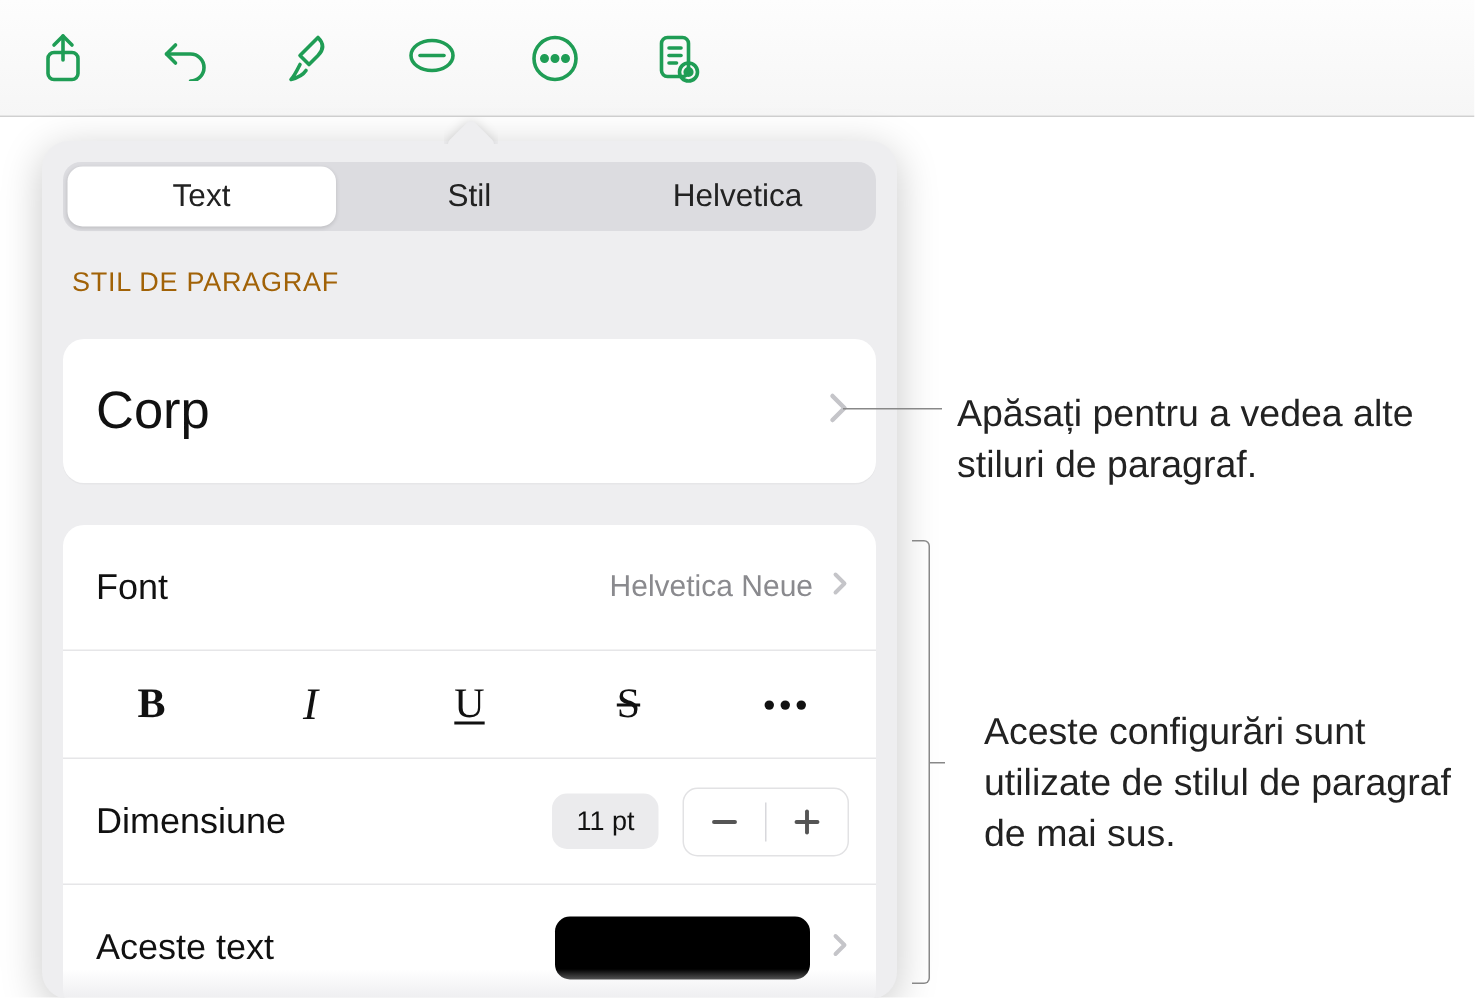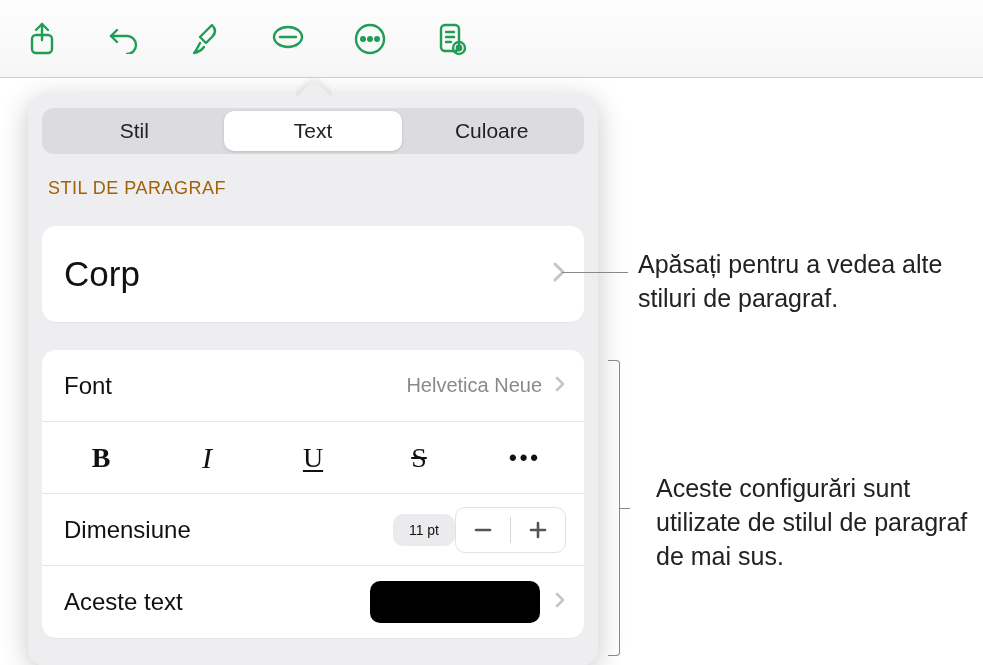--- a/index.html
+++ b/index.html
@@ -112,21 +112,21 @@
   .chevron {
     color:#c5c5c9;
   }
   .settings-card {
     padding: 0 0 0 0;
   }
   .row {
     display:flex;
     align-items:center;
     padding: 0 18px 0 22px;
-    height:72px;
+    height:84px;
     border-bottom:1px solid #e6e6e8;
   }
   .row:last-child { border-bottom:none; }
   .row-label {
     font-size:24px;
     color:#111;
     flex:1;
   }
   .row-value {
     font-size:20px;
@@ -149,23 +149,23 @@
   }
   .style-btn.bold { font-weight:800; font-family: Georgia, serif; }
   .style-btn.italic { font-style:italic; font-family: Georgia, serif; font-size:30px;}
   .style-btn.under { text-decoration: underline; font-family: Georgia, serif; text-underline-offset:3px;}
   .style-btn.strike { text-decoration: line-through; font-family: Georgia, serif;}
   .more-dots { letter-spacing:3px; font-weight:700; font-size:22px;}
   .size-badge {
     background:#ebebed;
     border-radius:10px;
     padding: 8px 16px;
-    font-size:14px;
+    font-size:18px;
     color:#111;
-    margin-right:0;
+    margin-right:16px;
   }
   .stepper {
     display:flex;
     align-items:center;
     border:1px solid #e2e2e4;
     border-radius:10px;
     height:46px;
     overflow:hidden;
   }
   .stepper-btn {
@@ -184,21 +184,21 @@
     margin-right:14px;
   }
   
   .callout {
     position:absolute;
     font-size:25px;
     color:#222;
     line-height:1.35;
     z-index:10;
   }
-  .callout-1 { left:638px; top:248px; width:330px; }
+  .callout-1 { left:638px; top:260px; width:330px; }
   .callout-2 { left:656px; top:472px; width:330px; }
   .lead-line {
     position:absolute;
     background:#888;
     z-index:9;
   }
   .lead-h { height:1px; }
   .bracket {
     position:absolute;
     border:1px solid #888;
@@ -265,23 +265,23 @@
       <circle cx="23" cy="26" r="6"></circle>
         <circle cx="23" cy="26" r="2.2" fill="currentColor"></circle>
     </svg>
   </div>
 </div>
 
 <div class="popover-arrow"></div>
 
 <div class="popover">
   <div class="seg">
+    <div class="seg-btn selected">Text</div>
     <div class="seg-btn">Stil</div>
-    <div class="seg-btn selected">Text</div>
-    <div class="seg-btn">Culoare</div>
+    <div class="seg-btn">Helvetica</div>
   </div>
 
   <div class="section-label">STIL DE PARAGRAF</div>
 
   <div class="card paragraph-style-card">
     <div class="paragraph-style-name">Corp</div>
     <span class="chevron">
       <svg width="14" height="22" viewBox="0 0 14 22" fill="none" stroke="currentColor" stroke-width="3" stroke-linecap="round" stroke-linejoin="round">
           <path d="M3 3 L11 11 L3 19"></path>
         </svg>

